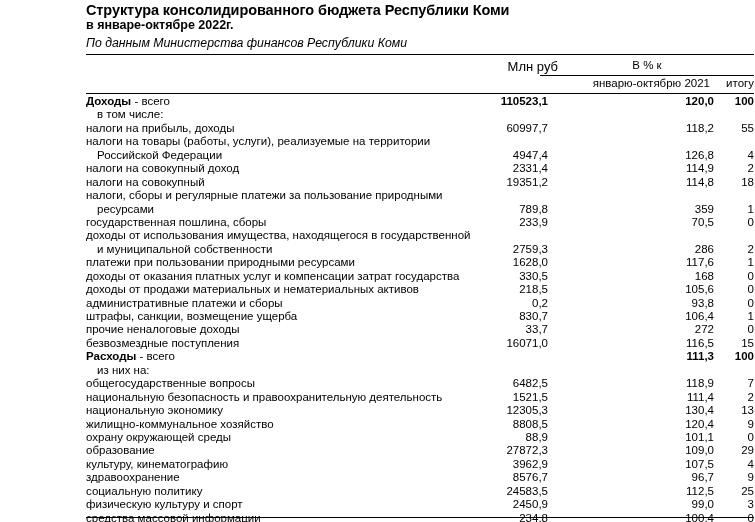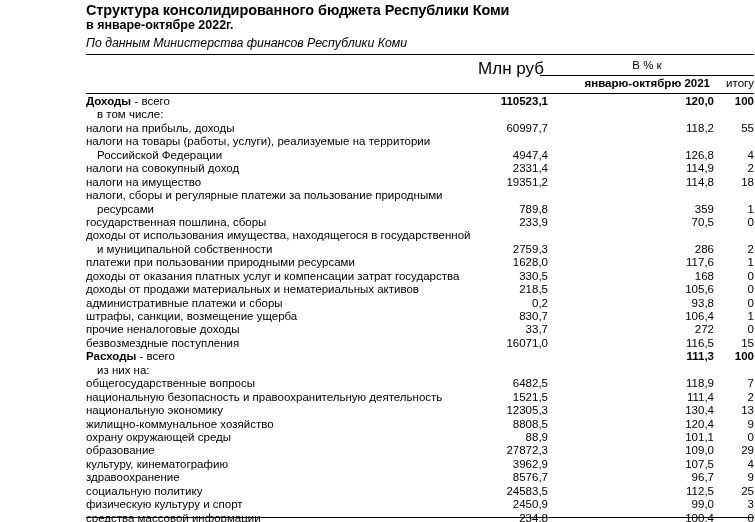--- a/index.html
+++ b/index.html
@@ -69,23 +69,23 @@
     width: 100%;
   }
 
   
   .thead {
     position: relative;
     height: 38px;
   }
   .h-mlnrub {
     position: absolute;
-    right: 210px;
+    right: 196px;
     top: 4px;
-    font-size: 17px;
+    font-size: 13px;
     white-space: nowrap;
   }
   .h-vprocent {
     position: absolute;
     left: 454px;
     top: 4px;
     width: 214px;
     text-align: center;
     font-size: 11.5px;
     white-space: nowrap;
@@ -99,21 +99,20 @@
     height: 0;
   }
   .h-period {
     position: absolute;
     left: 454px;
     top: 22px;
     width: 170px;
     text-align: right;
     font-size: 11.5px;
     white-space: nowrap;
-    font-weight: bold;
   }
   .h-itogu {
     position: absolute;
     right: 0px;
     top: 22px;
     width: 40px;
     text-align: right;
     font-size: 11.5px;
     white-space: nowrap;
   }
@@ -221,21 +220,21 @@
           <div class="c2">126,8</div>
           <div class="c3">4</div>
         </div>
         <div class="row">
           <div class="lbl i0">налоги на совокупный доход</div>
           <div class="c1">2331,4</div>
           <div class="c2">114,9</div>
           <div class="c3">2</div>
         </div>
         <div class="row">
-          <div class="lbl i0">налоги на имущество</div>
+          <div class="lbl i0">налоги на совокупный</div>
           <div class="c1">19351,2</div>
           <div class="c2">114,8</div>
           <div class="c3">18</div>
         </div>
         <div class="row">
           <div class="lbl i0">налоги, сборы и регулярные платежи за пользование природными</div>
           <div class="c1"></div>
           <div class="c2"></div>
           <div class="c3"></div>
         </div>

